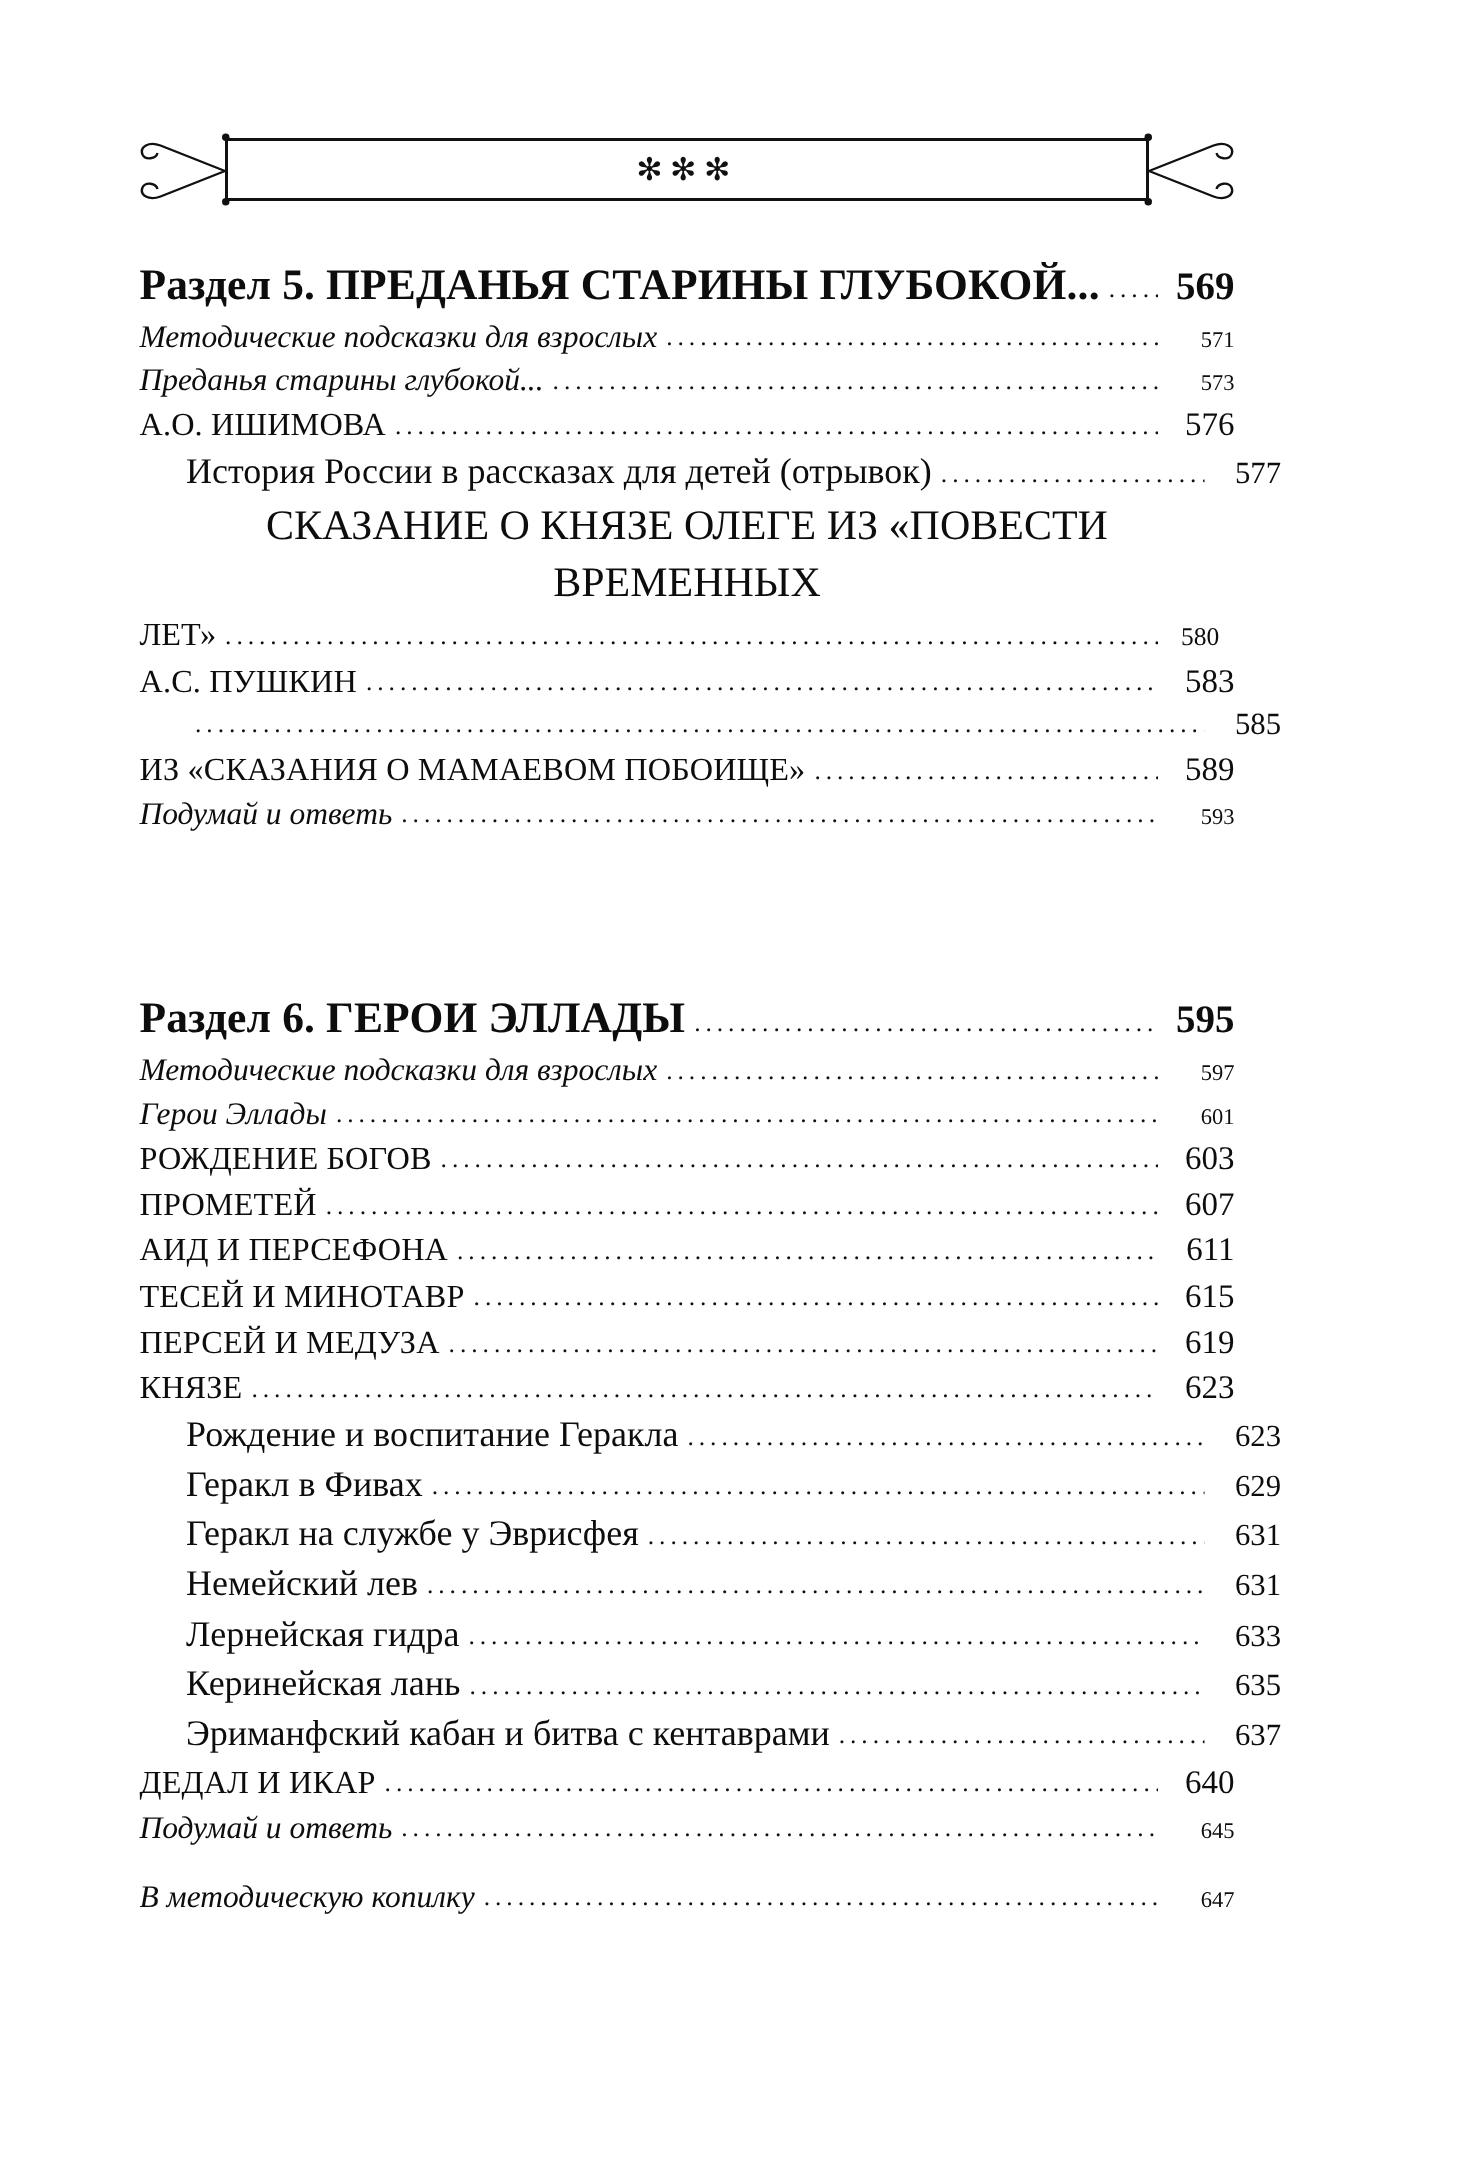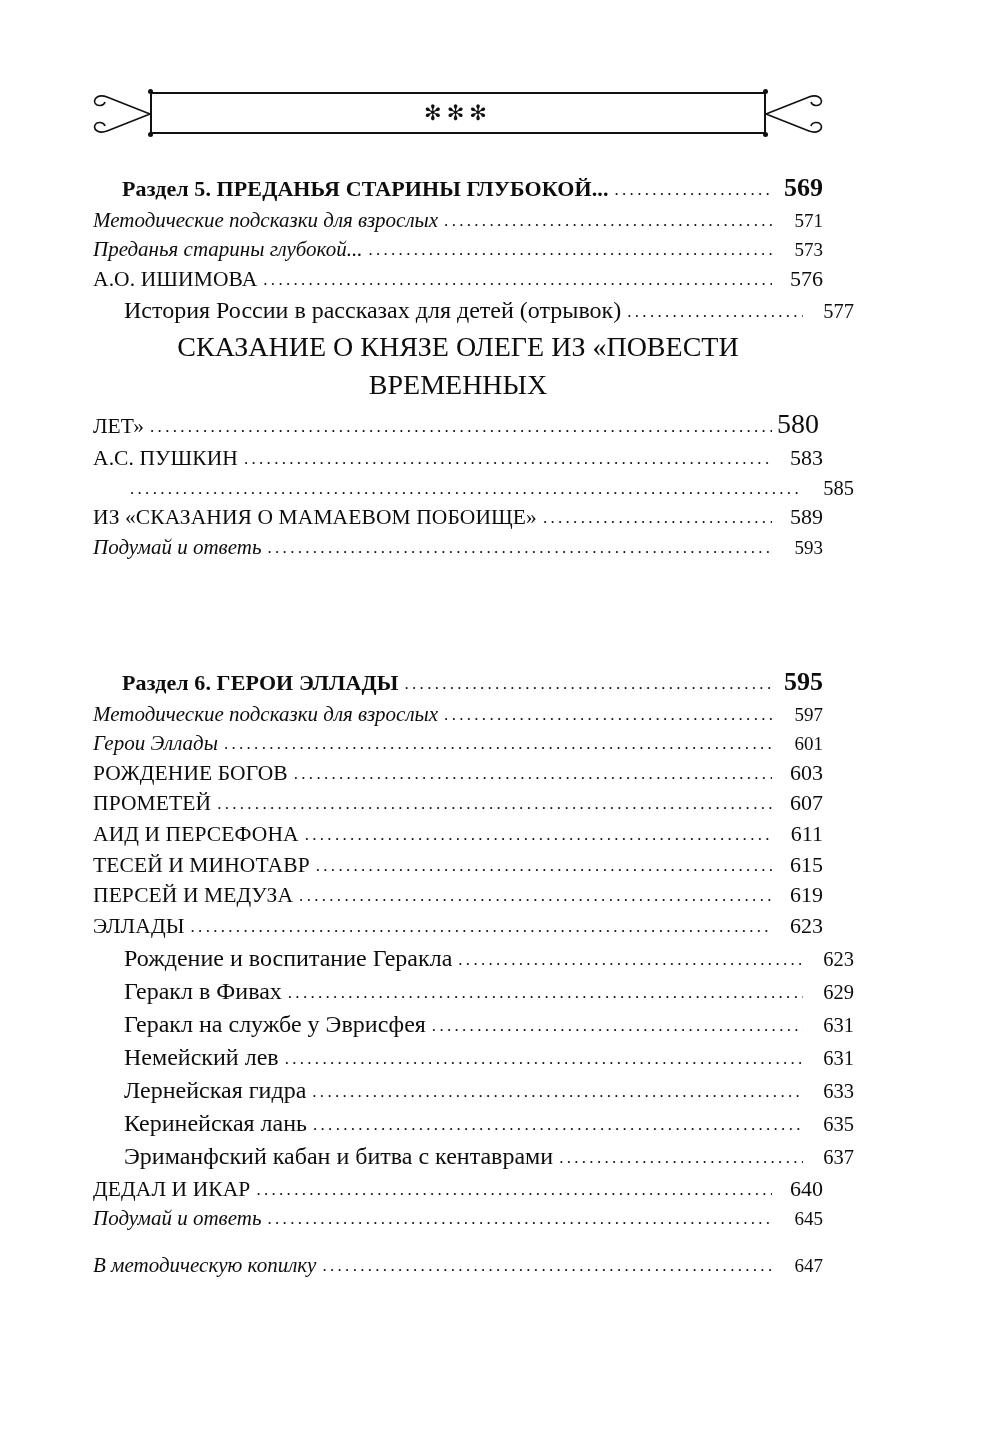--- a/index.html
+++ b/index.html
@@ -100,31 +100,30 @@
   .row .pg {
     flex: 0 0 auto;
     text-align: right;
     min-width: 46px;
     font-size: 21px;
   }
 
   
   .lvl-section .lbl {
     font-weight: bold;
-    font-size: 22px;
+    font-size: 29px;
     letter-spacing: .1px;
-    margin-left: 29px;
   }
   .lvl-section .pg { font-weight: bold; font-size: 26px; }
 
   .lvl-italic .lbl {
     font-style: italic;
     font-size: 21px;
   }
-  .lvl-italic .pg { font-size: 19px; }
+  .lvl-italic .pg { font-size: 15px; }
 
   .lvl-caps .lbl {
     font-size: 21.5px;
     letter-spacing: .1px;
   }
   .lvl-caps .pg { font-size: 22px; }
 
   .lvl-sub {
     padding-left: 31px;
   }
@@ -146,21 +145,21 @@
   .wrap-entry .second .lbl { font-size: 21.5px; white-space: pre; }
   .wrap-entry .second .dots {
     flex: 1 1 auto;
     overflow: hidden;
     white-space: nowrap;
     margin: 0 5px 0 6px;
     letter-spacing: 3.3px;
     font-size: 17px;
     transform: translateY(-1px);
   }
-  .wrap-entry .second .pg { font-size: 28px; min-width: 46px; text-align: left; }
+  .wrap-entry .second .pg { font-size: 17px; min-width: 46px; text-align: center; }
   .gap-med { height: 18px; }
 </style>
 </head>
 <body>
 
 <div class="page">
   <div class="content">
 
     <div class="ornament">
       <span class="orn-corner tl"></span>
@@ -291,21 +290,21 @@
         <span class="pg">615</span>
       </div>
 
       <div class="row lvl-caps">
         <span class="lbl">ПЕРСЕЙ И МЕДУЗА</span>
         <span class="dots">...........................................................................................................</span>
         <span class="pg">619</span>
       </div>
 
       <div class="row lvl-caps">
-        <span class="lbl">ЭЛЛАДЫ</span>
+        <span class="lbl">КНЯЗЕ</span>
         <span class="dots">...........................................................................................................</span>
         <span class="pg">623</span>
       </div>
 
       <div class="row lvl-sub">
         <span class="lbl">Рождение и воспитание Геракла</span>
         <span class="dots">...........................................................................................................</span>
         <span class="pg">623</span>
       </div>
 

